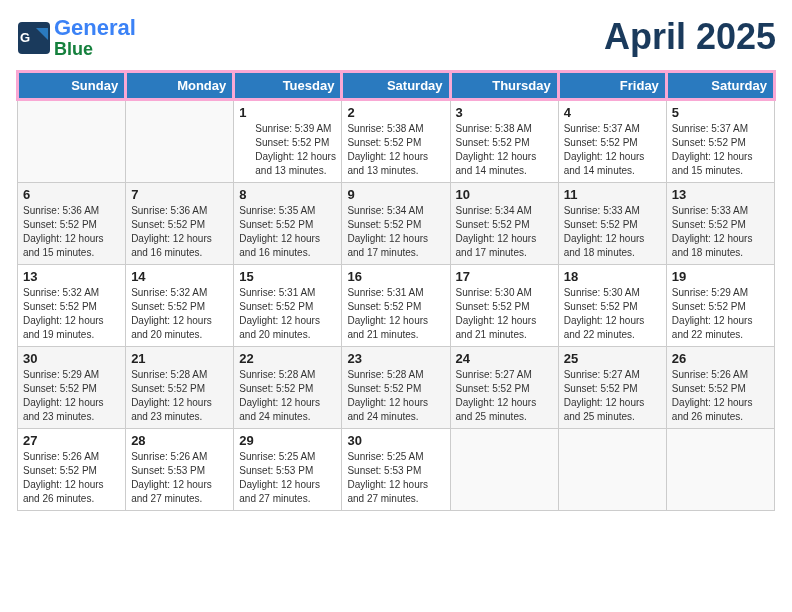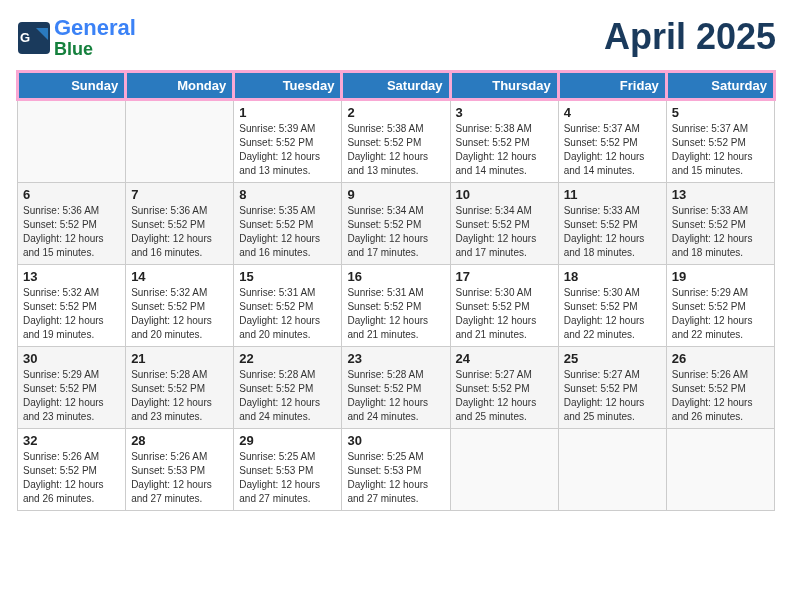--- a/index.html
+++ b/index.html
@@ -114,21 +114,21 @@
         <th>Friday</th>
         <th>Saturday</th>
       </tr>
   </thead>
   <tbody id="calendar-body">
       <tr>
         <td class="empty-cell"></td>
         <td class="empty-cell"></td>
         <td>
           <span class="day-num">1</span>
-          <div class="cell-info" style="white-space: pre-line;">Sunrise: 5:39 AM
+          <div class="cell-info" style="white-space: pre-line; margin-left: 16px;">Sunrise: 5:39 AM
 Sunset: 5:52 PM
 Daylight: 12 hours and 13 minutes.</div>
         </td>
         <td>
           <span class="day-num">2</span>
           <div class="cell-info" style="white-space: pre-line;">Sunrise: 5:38 AM
 Sunset: 5:52 PM
 Daylight: 12 hours and 13 minutes.</div>
         </td>
         <td>
@@ -277,21 +277,21 @@
         </td>
         <td>
           <span class="day-num">26</span>
           <div class="cell-info" style="white-space: pre-line;">Sunrise: 5:26 AM
 Sunset: 5:52 PM
 Daylight: 12 hours and 26 minutes.</div>
         </td>
       </tr>
       <tr>
         <td>
-          <span class="day-num">32</span>
+          <span class="day-num">27</span>
           <div class="cell-info" style="white-space: pre-line;">Sunrise: 5:26 AM
 Sunset: 5:52 PM
 Daylight: 12 hours and 26 minutes.</div>
         </td>
         <td>
           <span class="day-num">28</span>
           <div class="cell-info" style="white-space: pre-line;">Sunrise: 5:26 AM
 Sunset: 5:53 PM
 Daylight: 12 hours and 27 minutes.</div>
         </td>

